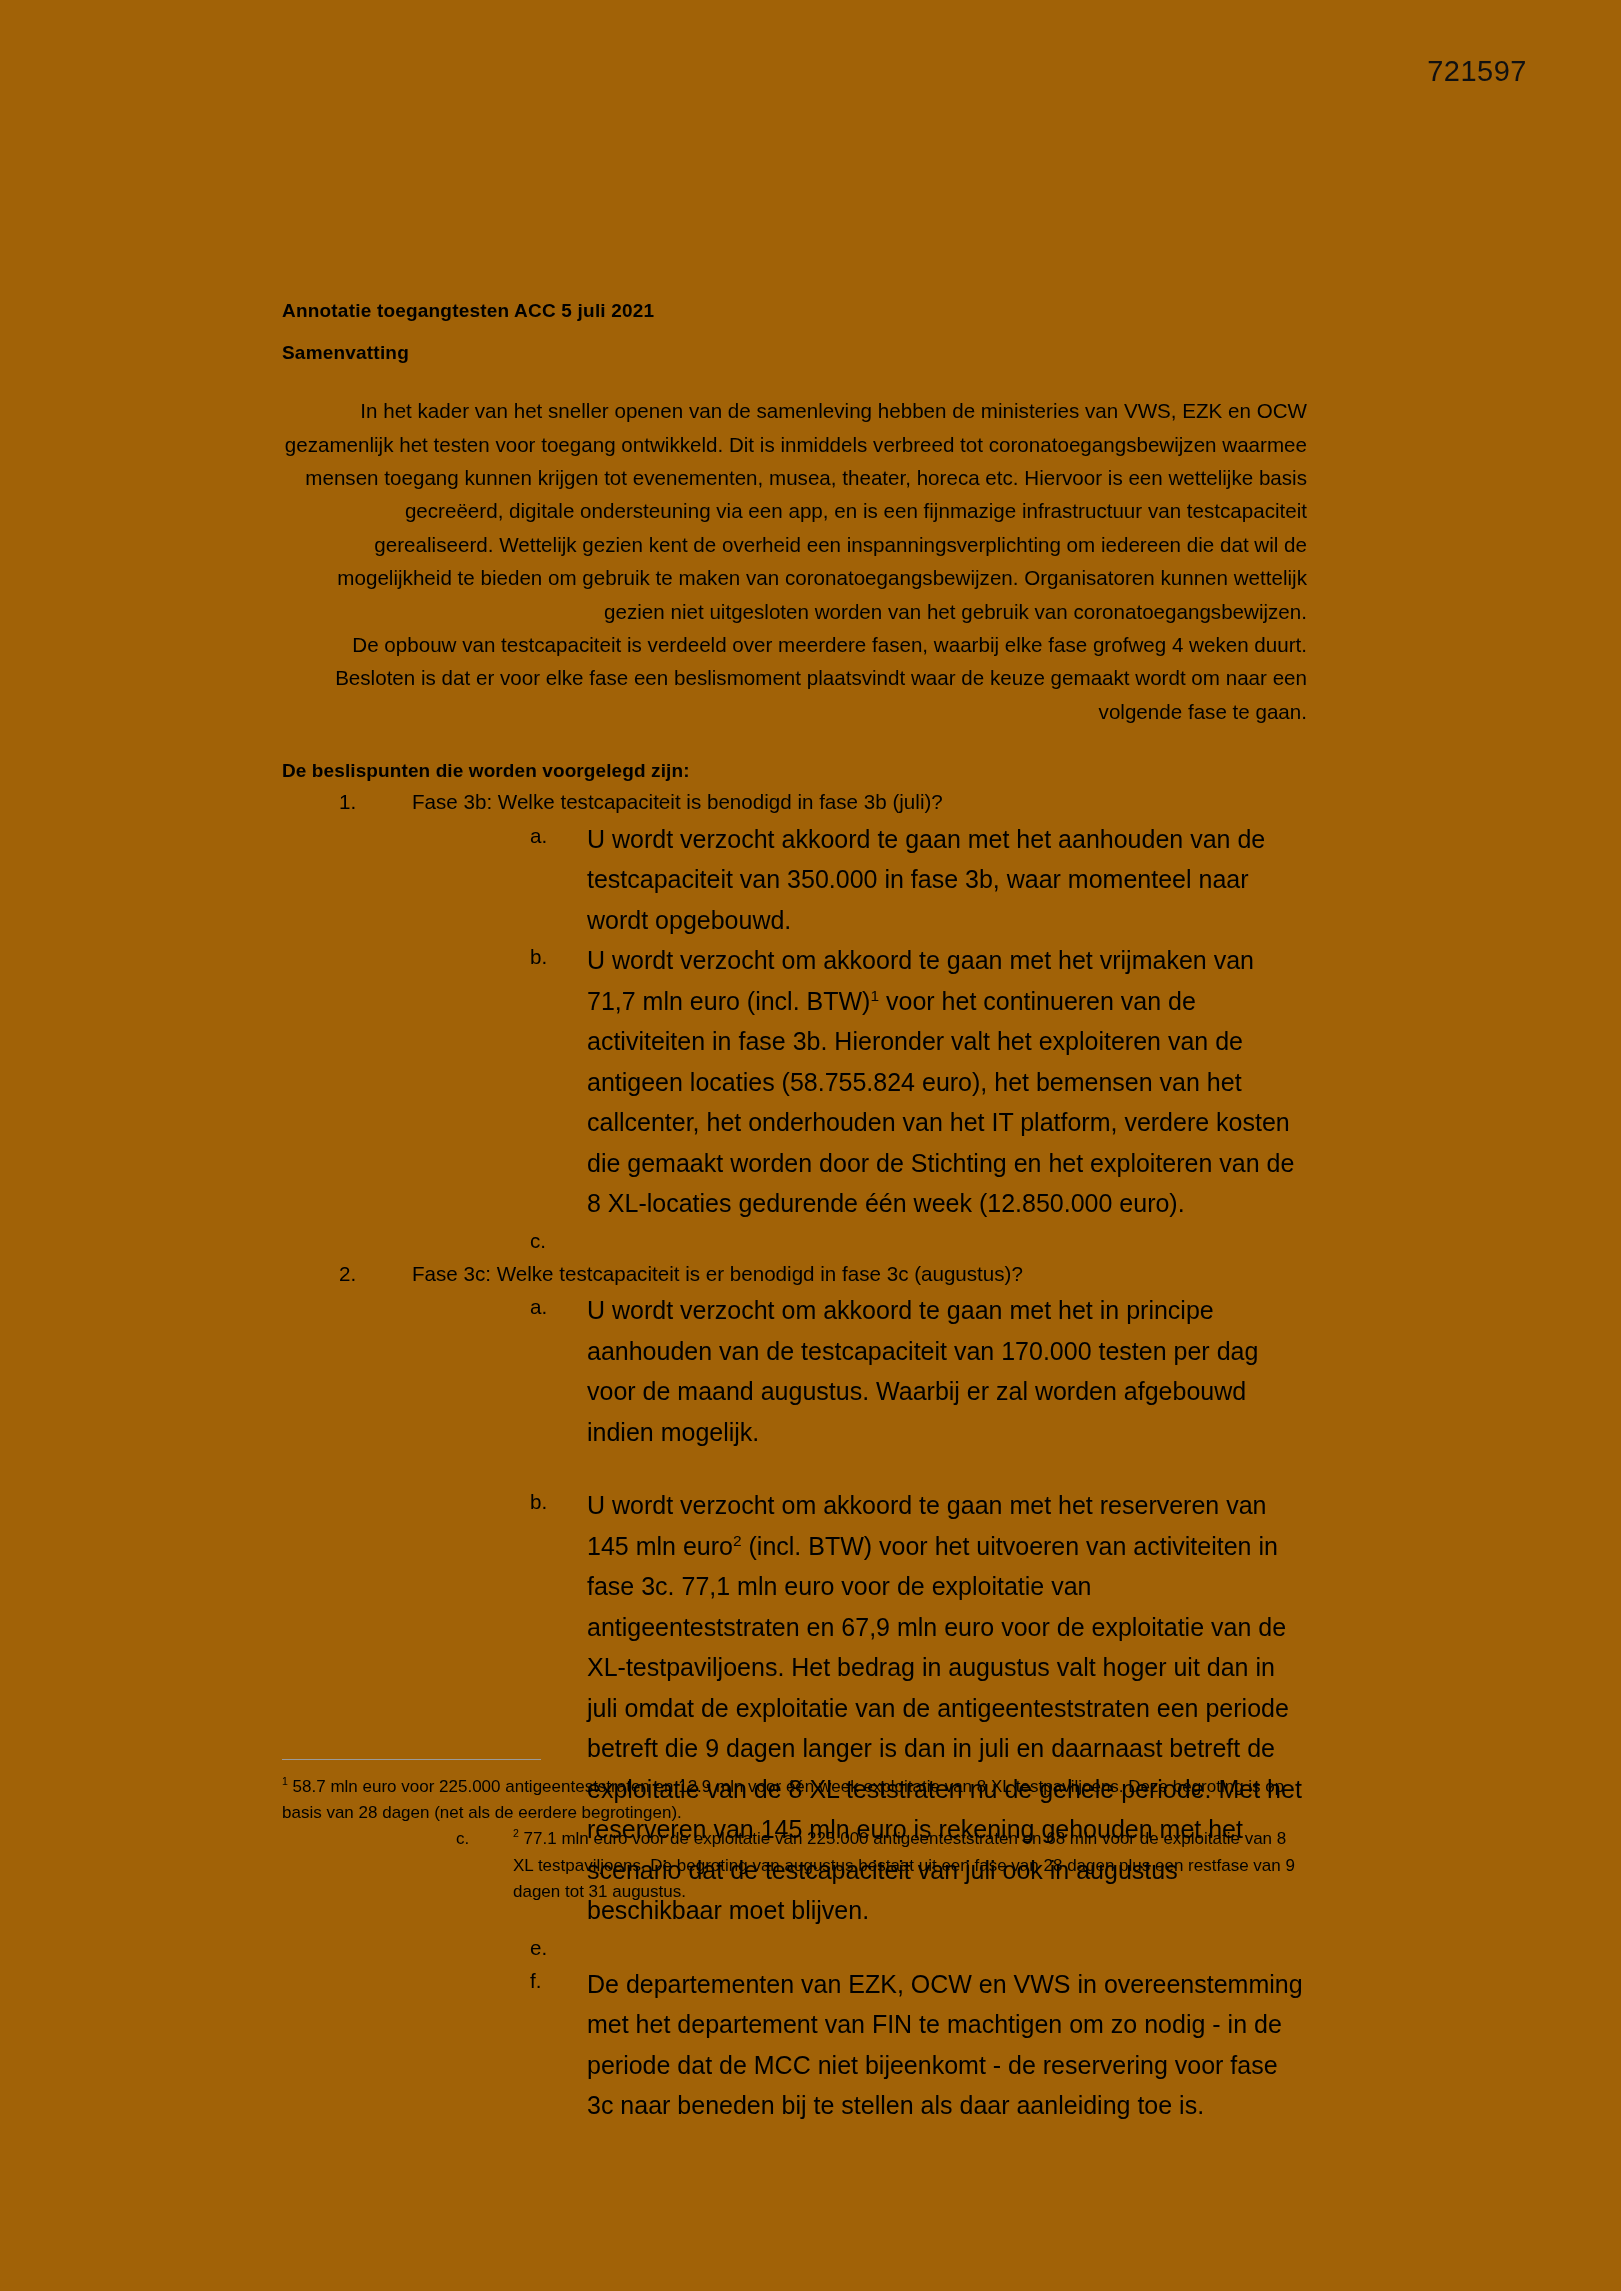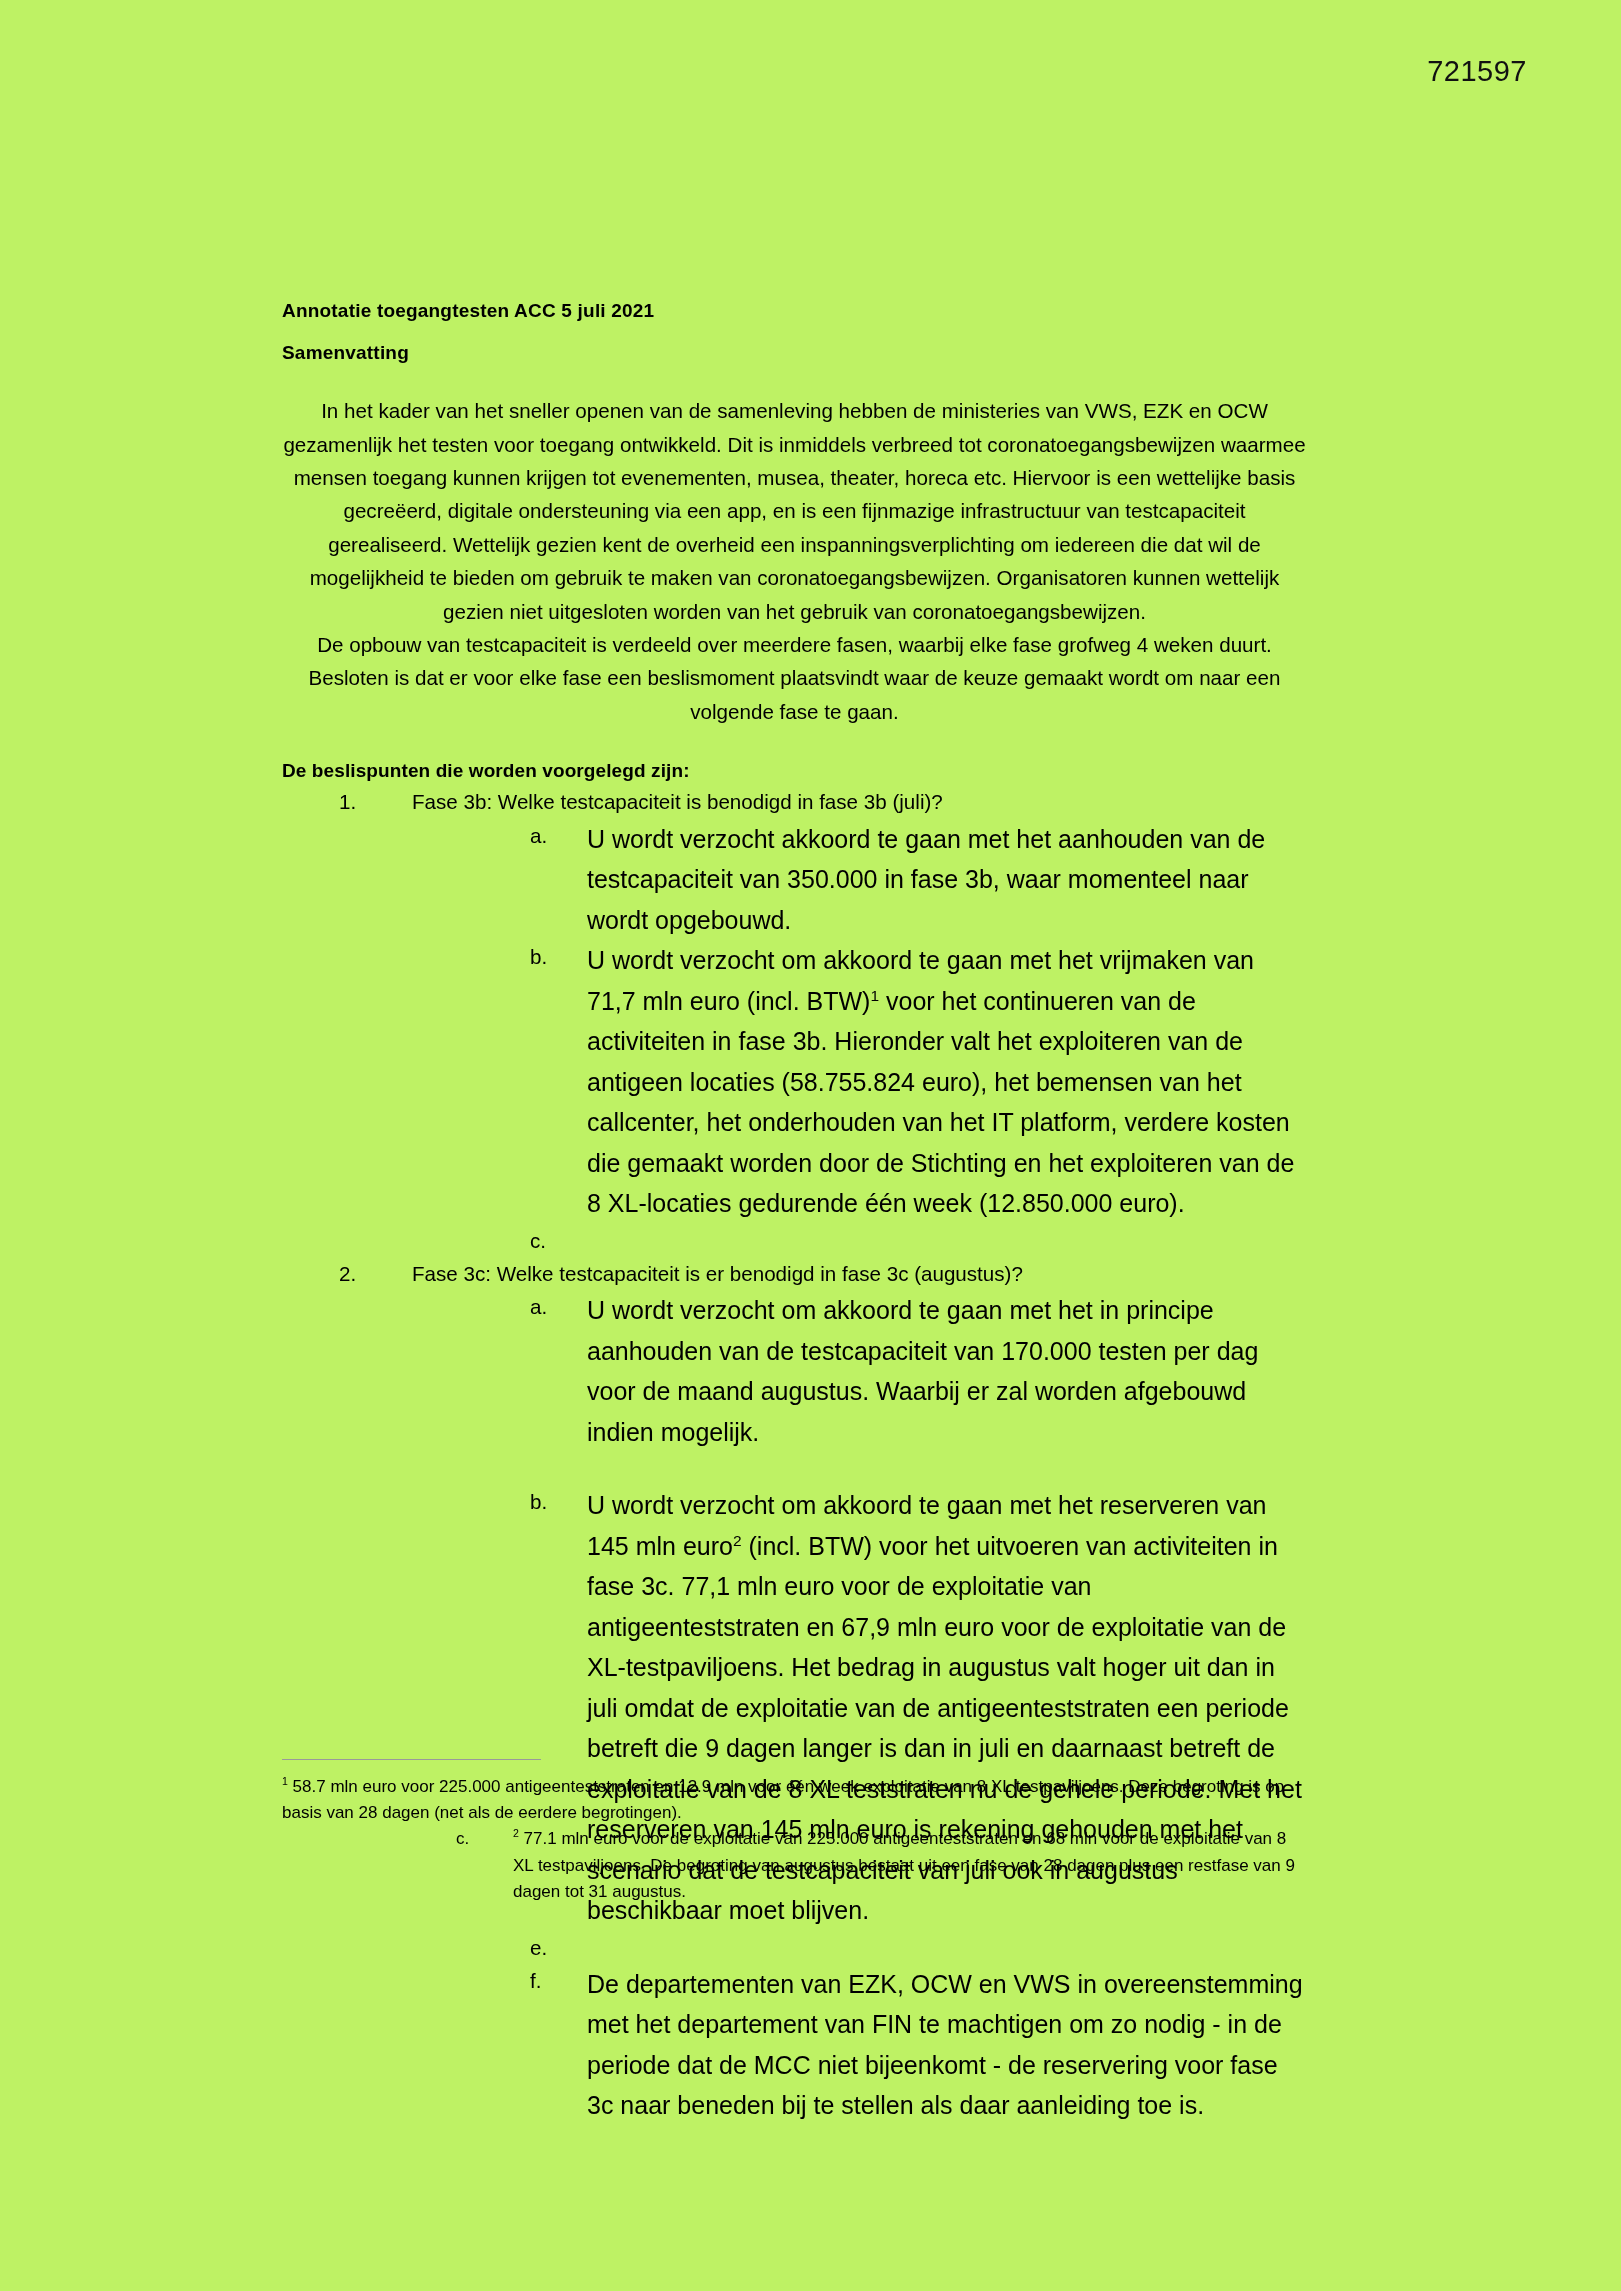--- a/index.html
+++ b/index.html
@@ -8,21 +8,21 @@
     background: #ffffff;
   }
   body {
     font-family: "Liberation Sans", sans-serif;
     color: #000000;
   }
   .page {
     position: relative;
     width: 1621px;
     height: 2292px;
-    background: #bef264;
+    background: #a16207;
     overflow: hidden;
     box-sizing: border-box;
   }
   .page-number {
     position: absolute;
     top: 55px;
     right: 94px;
     font-size: 29px;
     letter-spacing: 0.5px;
     color: #111111;
@@ -44,21 +44,21 @@
     font-size: 19px;
     font-weight: bold;
     letter-spacing: 0.2px;
     margin: 0 0 29px 0;
     line-height: 1.3;
   }
   .body-par {
     font-size: 20.6px;
     line-height: 1.62;
     margin: 0;
-    text-align: center;
+    text-align: right;
   }
   .subhead-italic {
     font-size: 20.6px;
     font-style: italic;
     line-height: 1.62;
     margin: 0;
   }
   .beslispunten-head {
     font-size: 19px;
     font-weight: bold;

